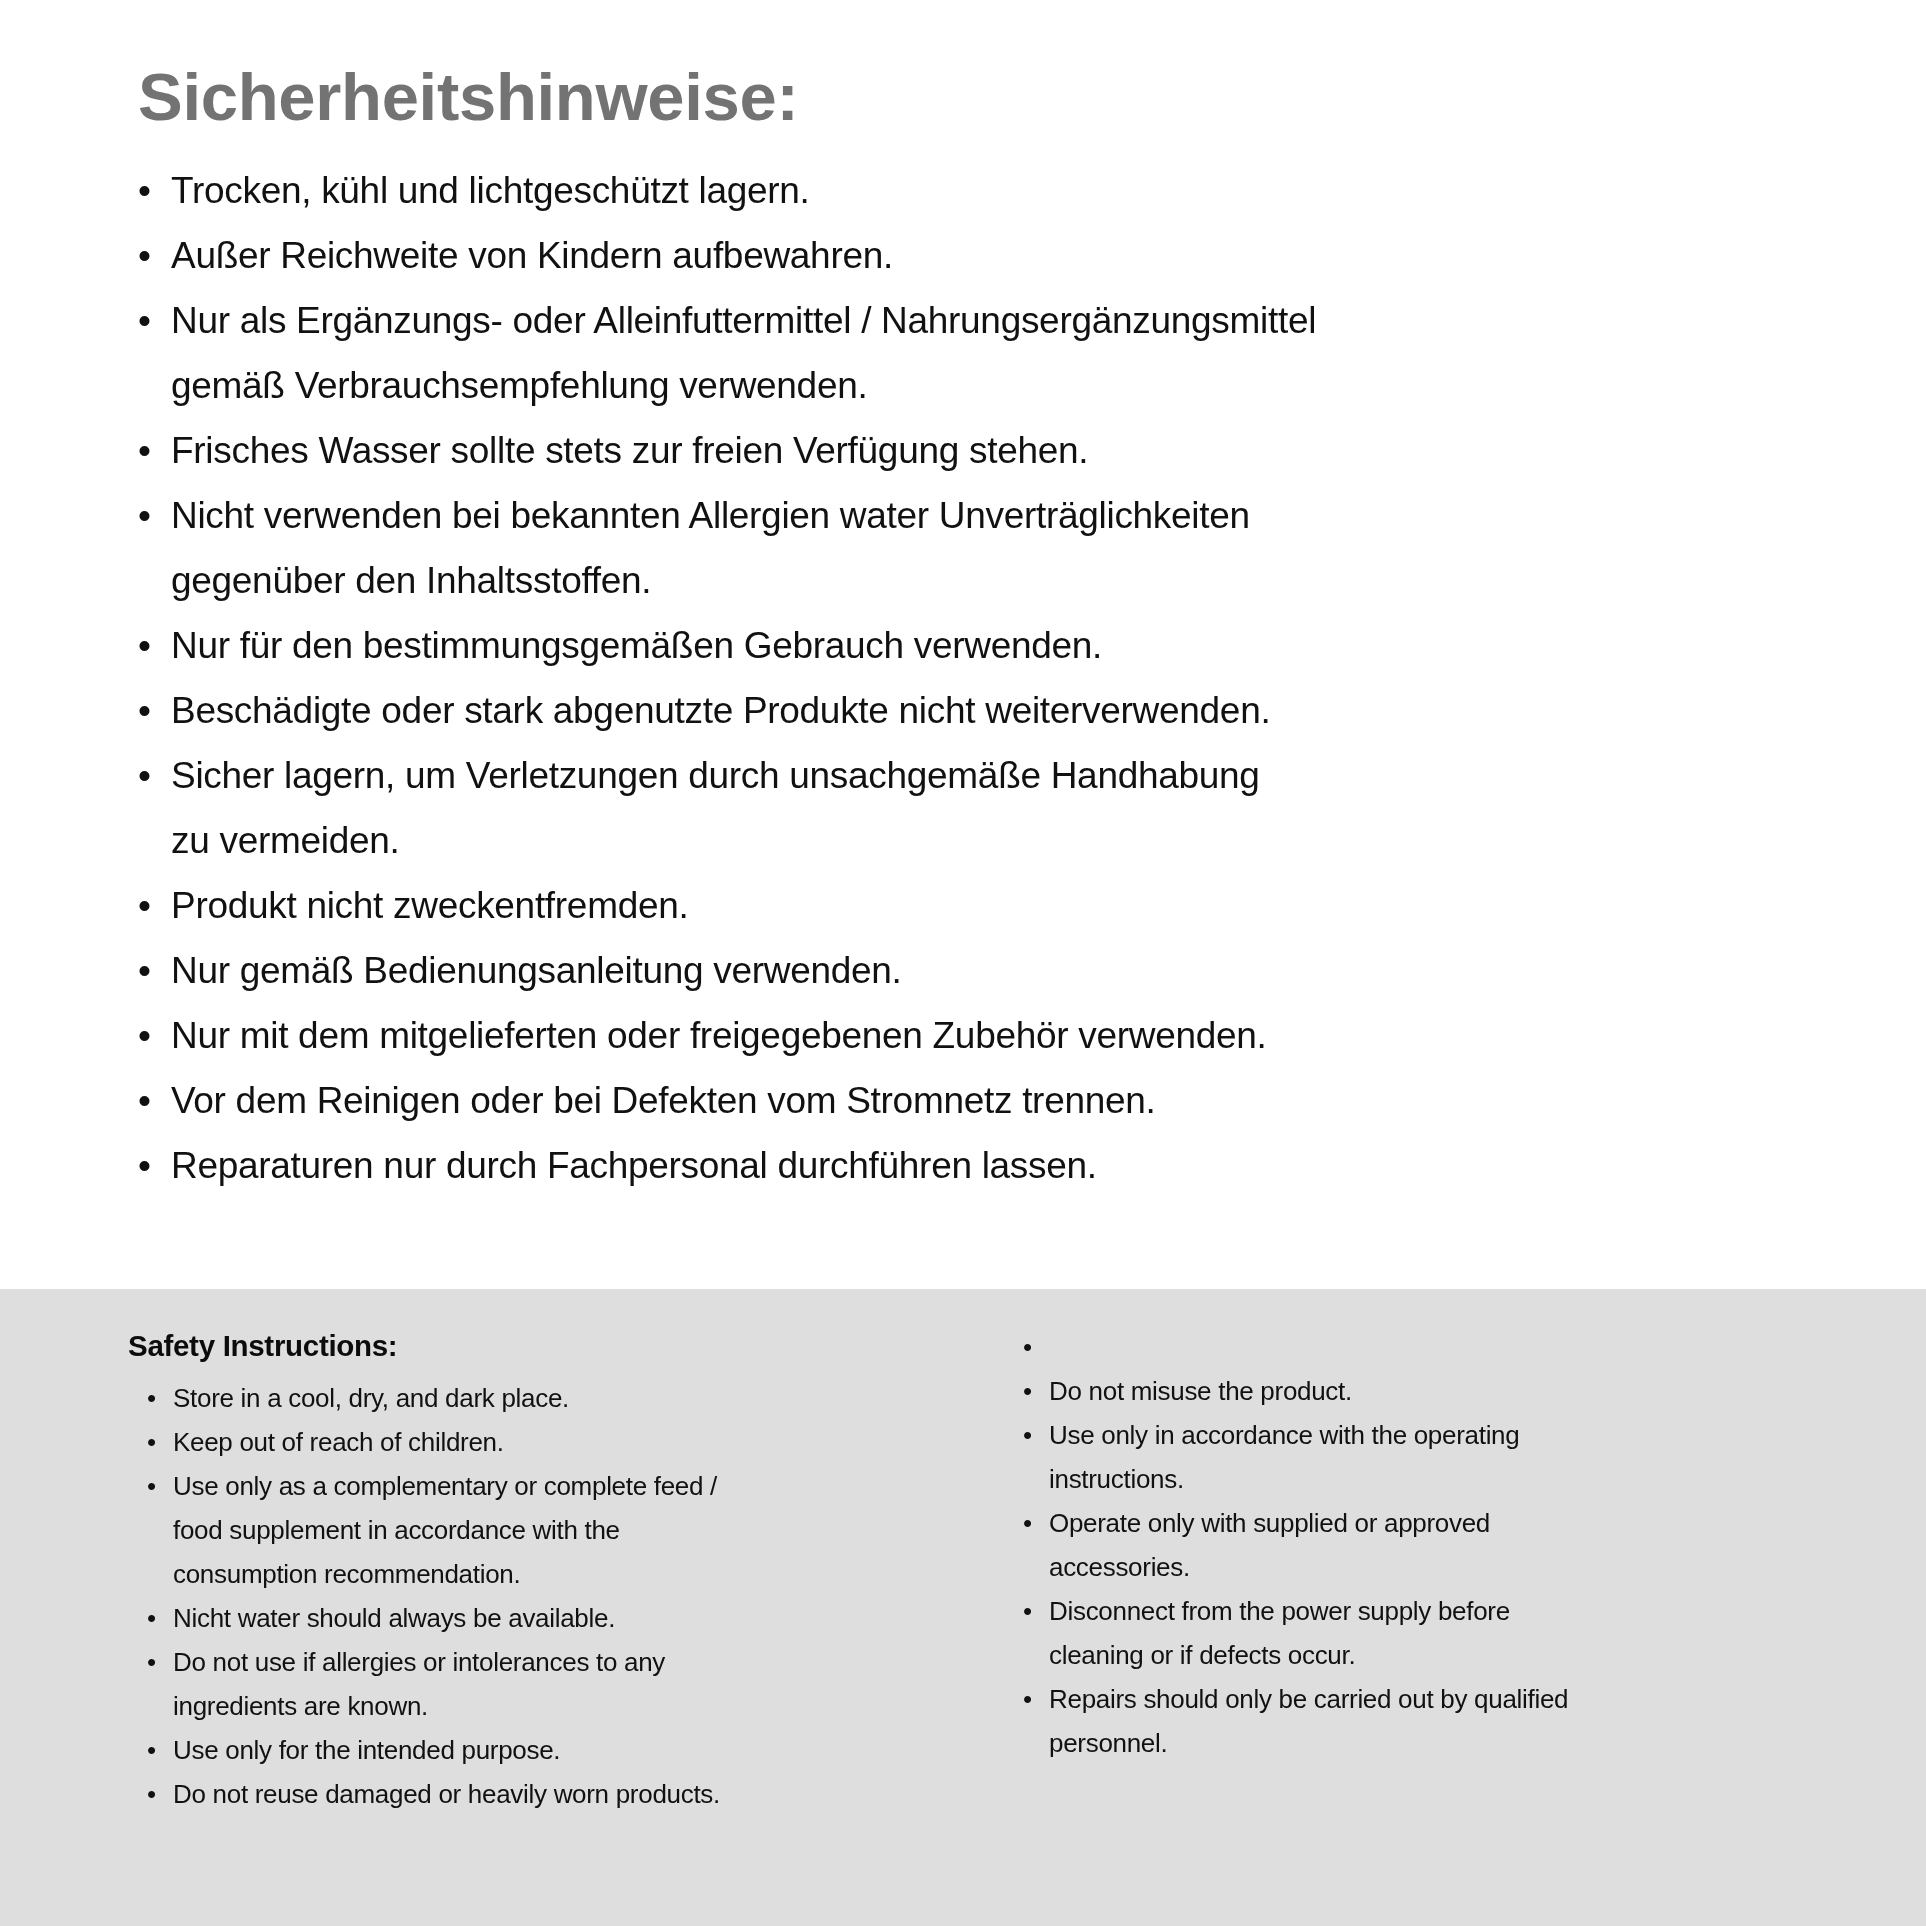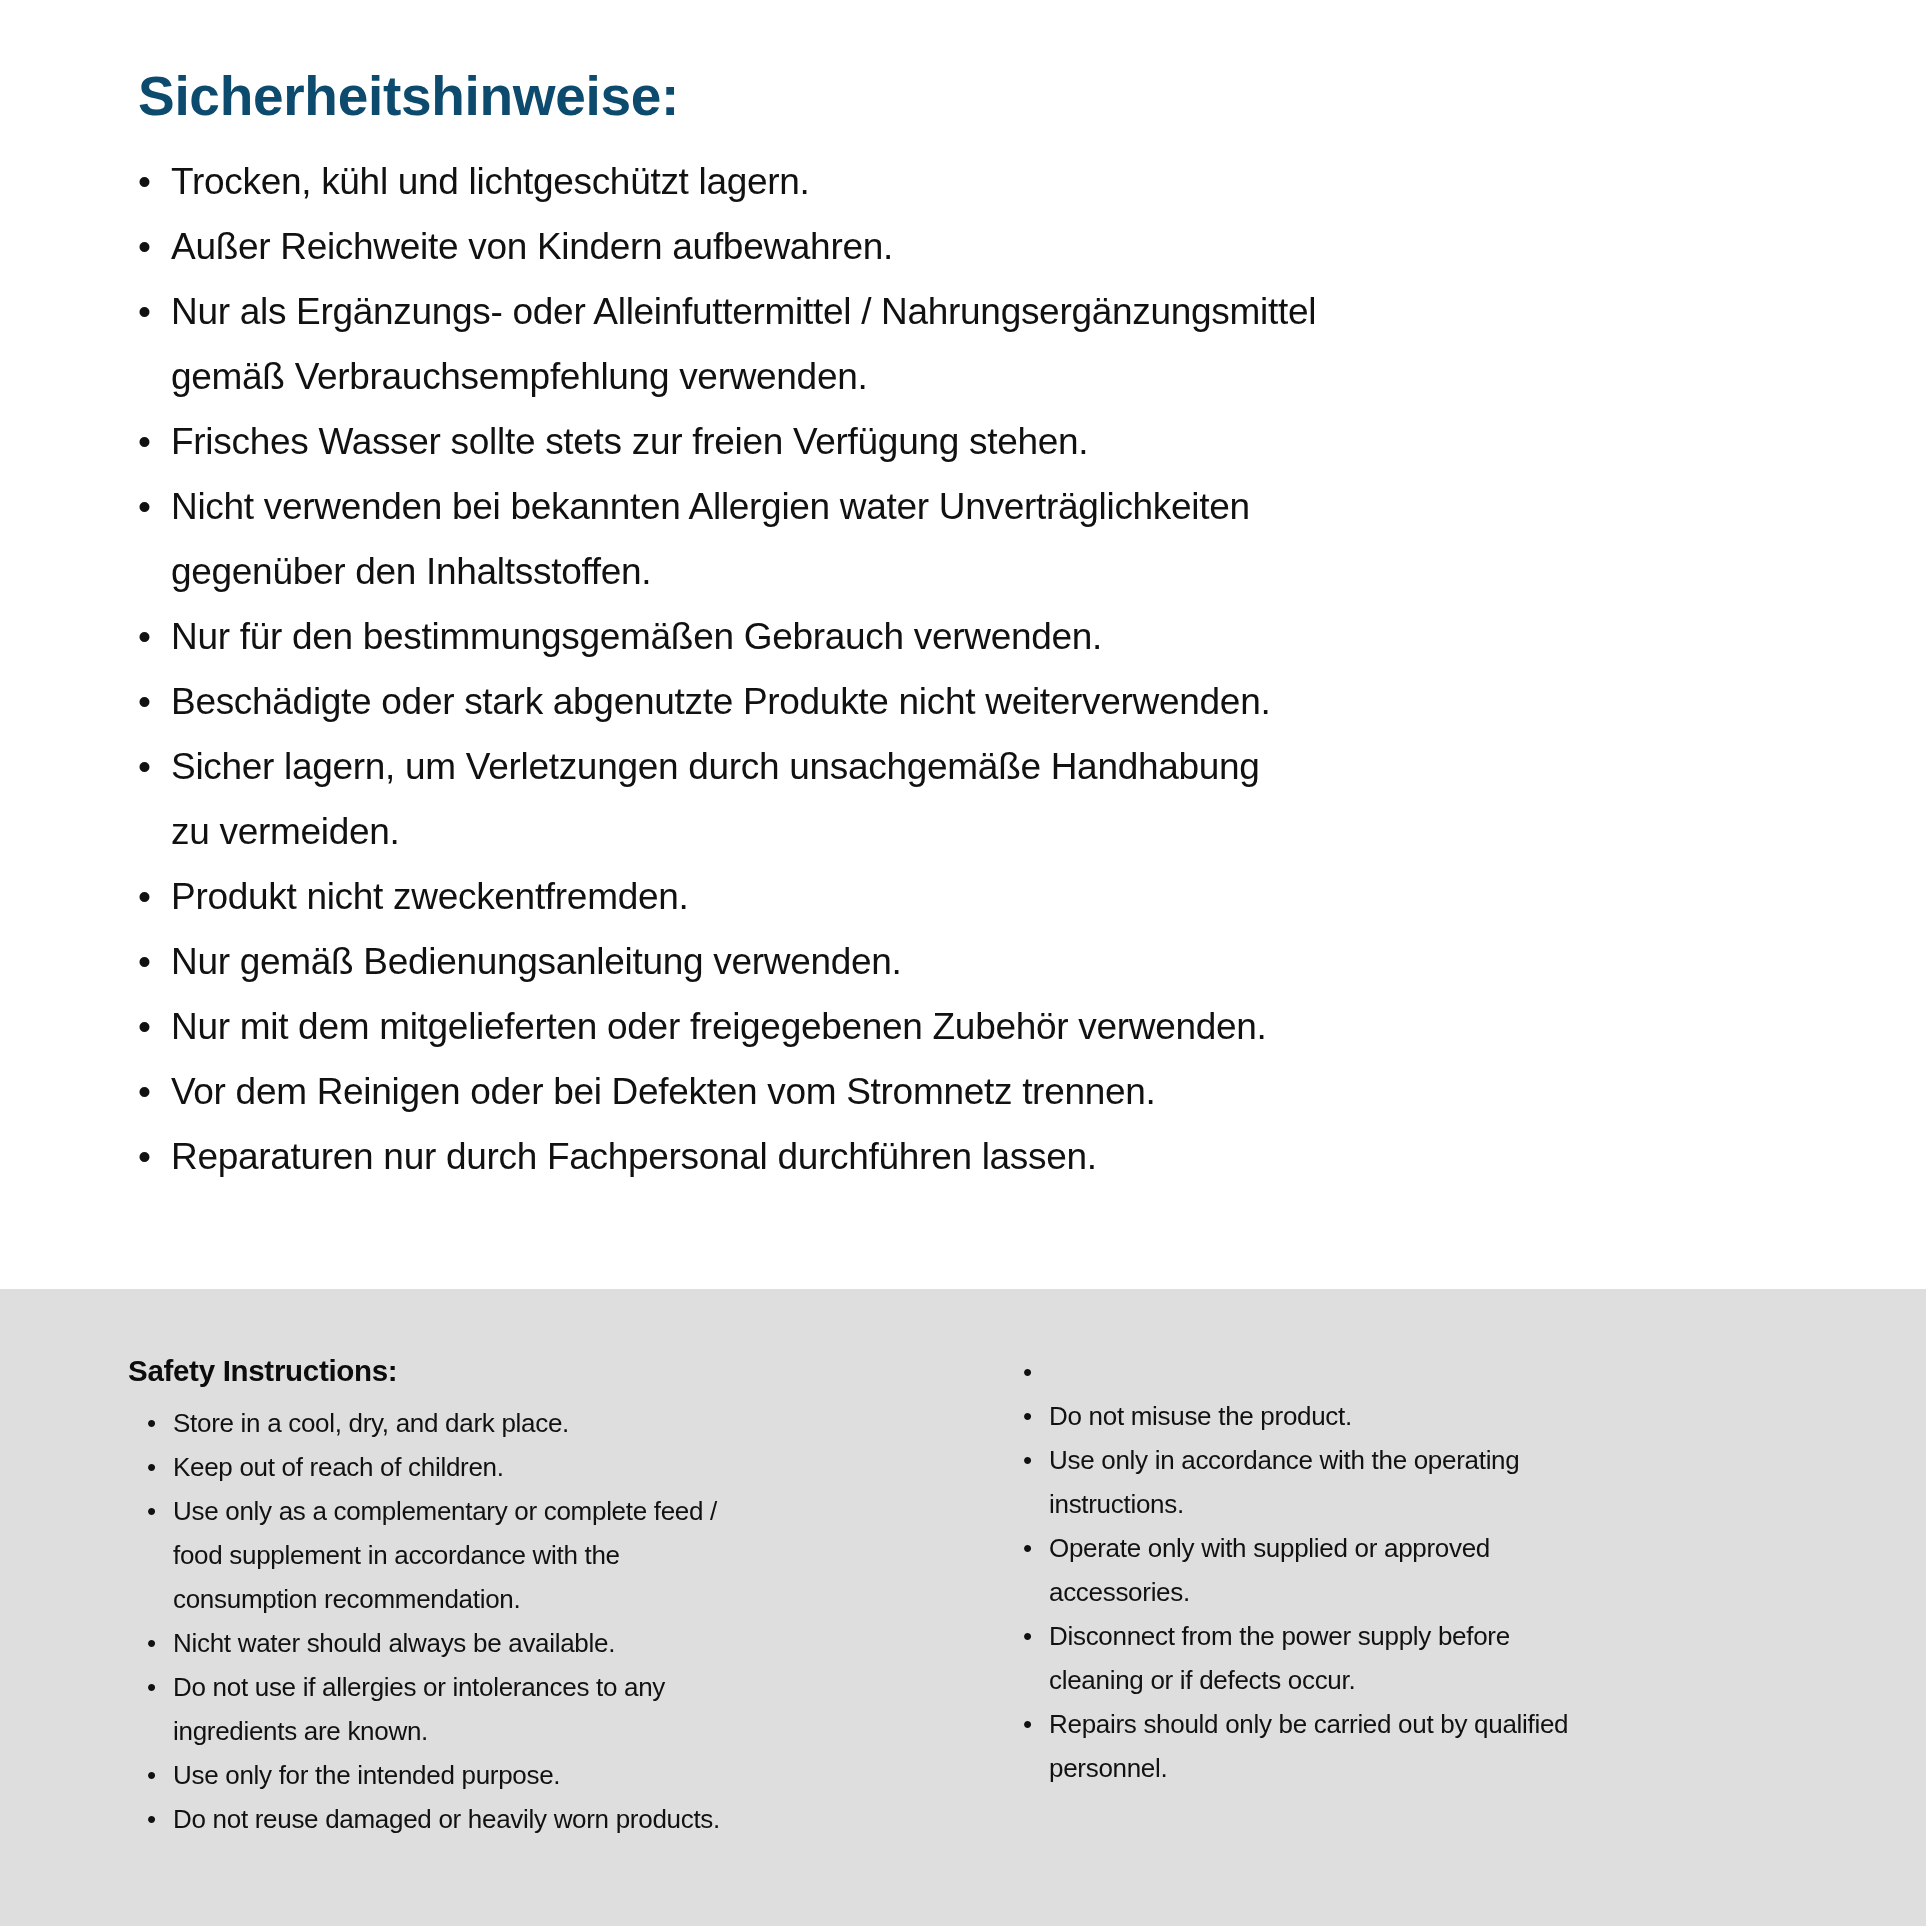--- a/index.html
+++ b/index.html
@@ -14,25 +14,25 @@
     font-family: "Liberation Sans", sans-serif;
     letter-spacing: -0.3px;
     overflow: hidden;
   }
   .de-section {
     box-sizing: border-box;
     height: 1289px;
     padding: 67px 64px 0 138px;
   }
   .de-title {
-    margin: 0 0 23px 0;
-    font-size: 55px;
+    margin: 0 0 32px 0;
+    font-size: 67px;
     line-height: 59px;
     font-weight: bold;
-    color: #0c4a6e;
+    color: #737373;
   }
   ul.bullet-list {
     list-style: none;
     margin: 0;
     padding: 0;
   }
   ul.bullet-list li {
     display: flex;
     align-items: flex-start;
   }
@@ -44,21 +44,21 @@
     font-size: 37px;
     line-height: 65px;
   }
   .de-list .bullet {
     flex: 0 0 33px;
   }
   .en-section {
     box-sizing: border-box;
     height: 637px;
     background: #dedede;
-    padding: 59px 74px 0 128px;
+    padding: 34px 74px 0 128px;
     display: flex;
     gap: 64px;
   }
   .en-col-left {
     flex: 0 0 831px;
     width: 831px;
   }
   .en-col-right {
     flex: 1 1 auto;
     padding-top: 1.9px;

